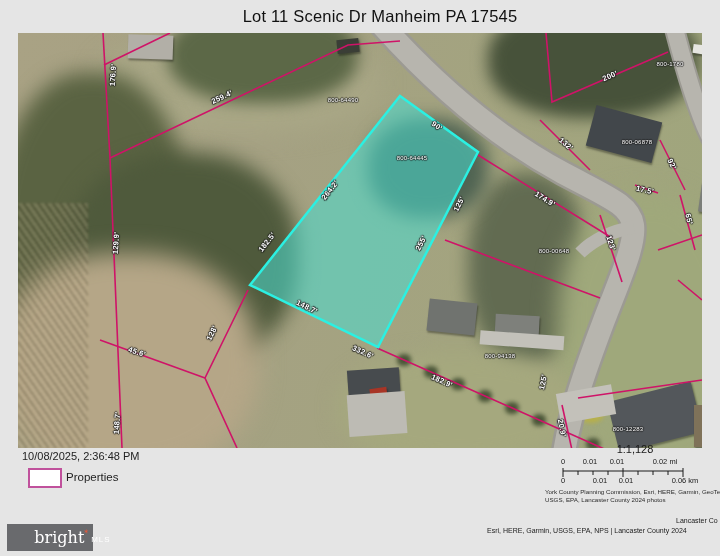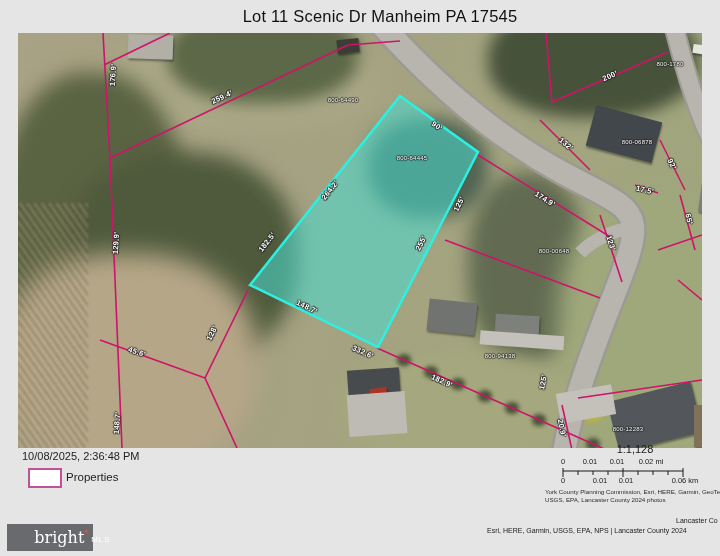--- a/index.html
+++ b/index.html
@@ -149,21 +149,21 @@
   </div>
 
   <div class="timestamp">10/08/2025, 2:36:48 PM</div>
   <div class="legend-swatch"></div>
   <div class="legend-label">Properties</div>
 
   <div class="scale-ratio">1:1,128</div>
   <span class="scaletick" style="left:563px;top:457px;">0</span>
   <span class="scaletick" style="left:590px;top:457px;">0.01</span>
   <span class="scaletick" style="left:617px;top:457px;">0.01</span>
-  <span class="scaletick" style="left:651px;top:457px;">0.02 mi</span>
+  <span class="scaletick" style="left:665px;top:457px;">0.02 mi</span>
   <svg style="position:absolute;left:556px;top:468px;" width="150" height="12">
     <g stroke="#1a1a1a" stroke-width="1">
       <line x1="7" y1="3" x2="127" y2="3"></line>
       <line x1="7" y1="0" x2="7" y2="9"></line>
       <line x1="22" y1="3" x2="22" y2="7"></line>
       <line x1="37" y1="3" x2="37" y2="7"></line>
       <line x1="52" y1="3" x2="52" y2="7"></line>
       <line x1="67" y1="0" x2="67" y2="9"></line>
       <line x1="82" y1="3" x2="82" y2="7"></line>
       <line x1="97" y1="3" x2="97" y2="7"></line>

